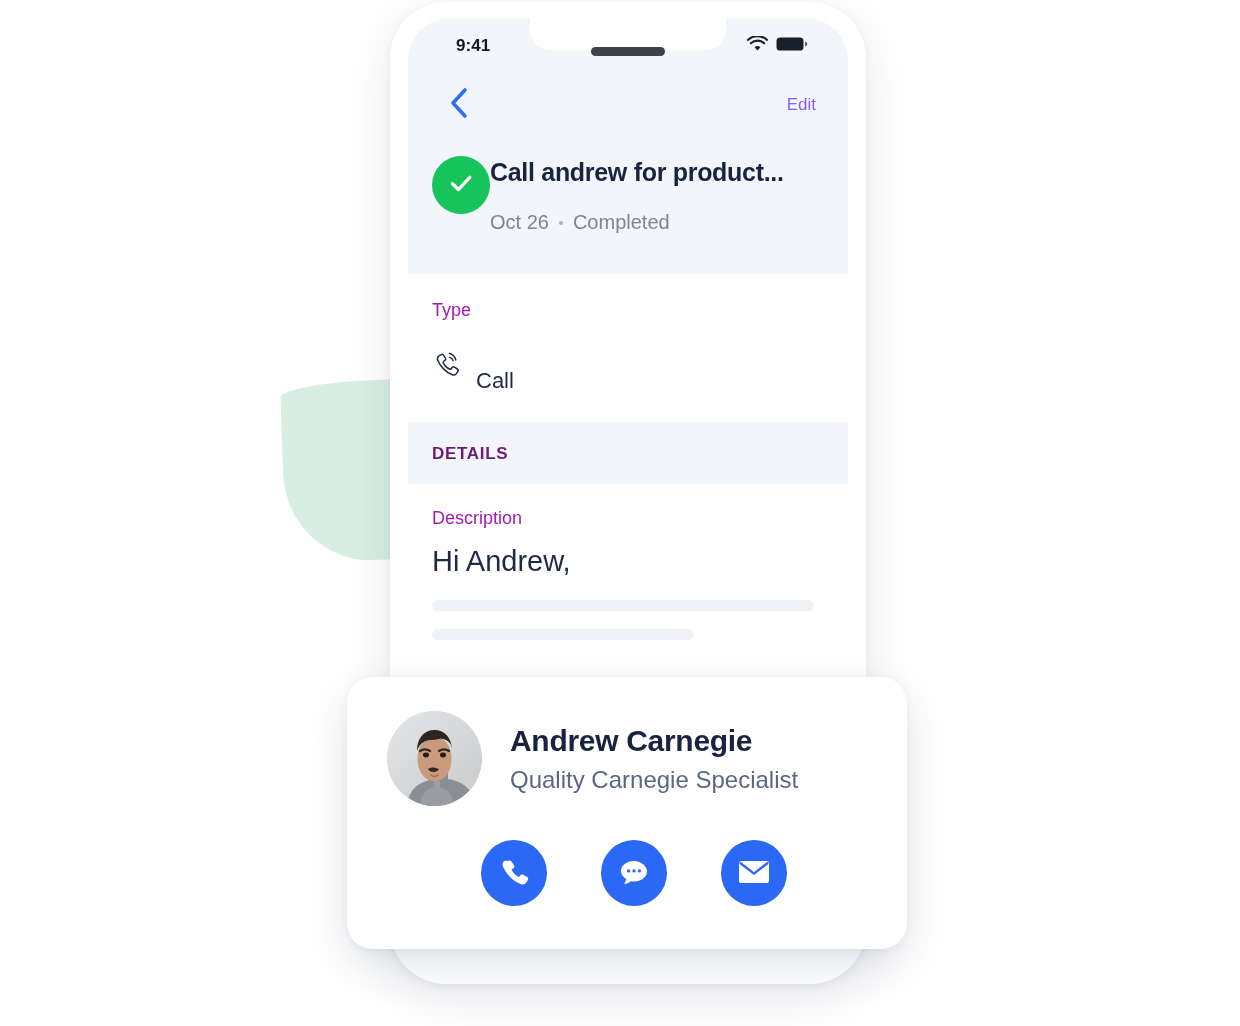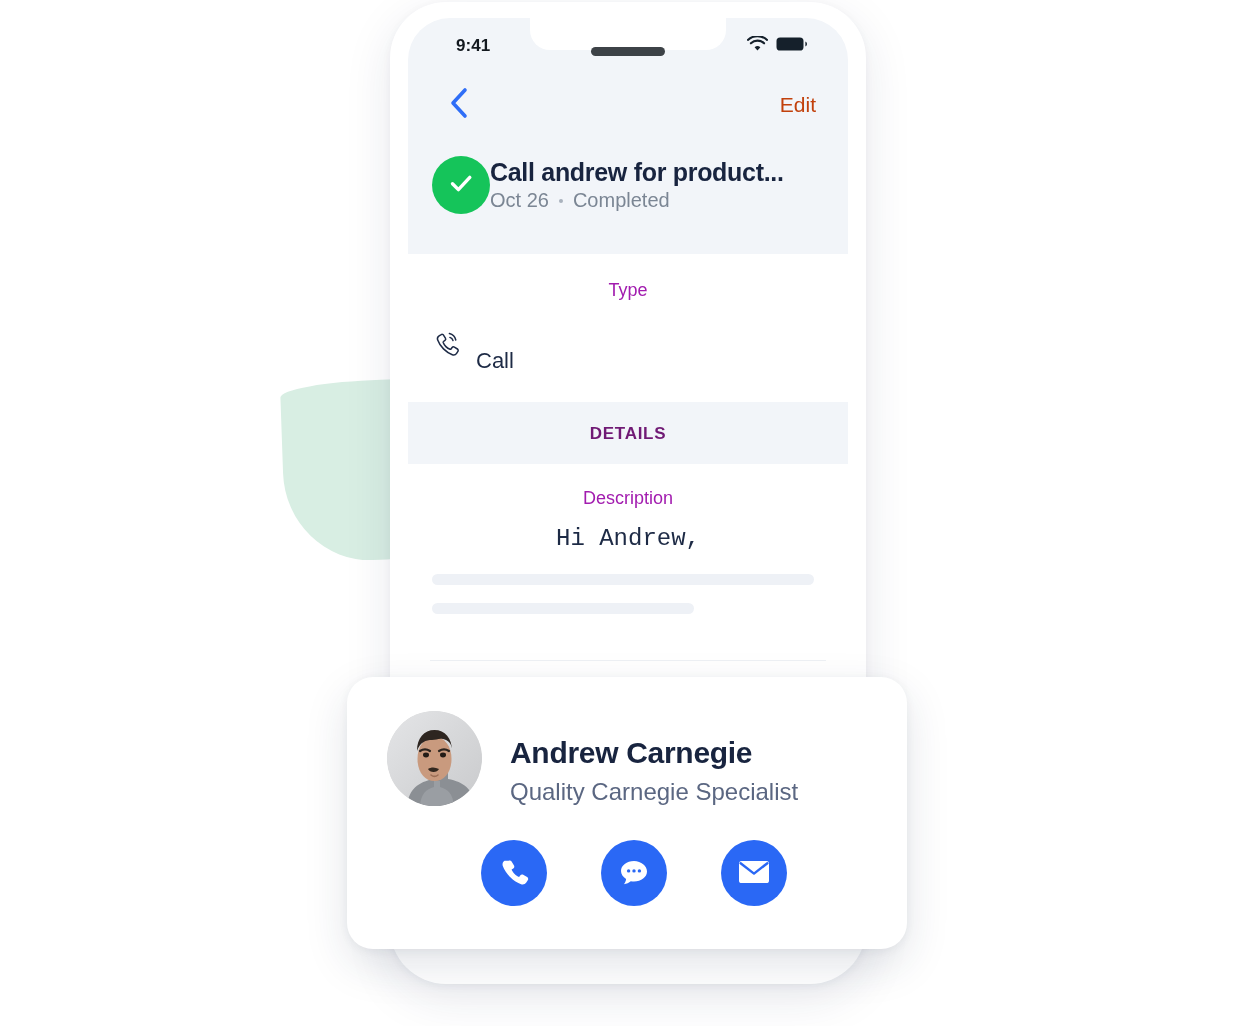--- a/index.html
+++ b/index.html
@@ -48,21 +48,20 @@
 
   .screen {
     position: absolute;
     left: 18px;
     top: 16px;
     width: 440px;
     height: 950px;
     background: #ffffff;
     border-radius: 42px;
     overflow: hidden;
-    text-align: center;
   }
 
   
   .statusbar {
     position: relative;
     height: 56px;
     background: #f2f5f9;
   }
   .notch {
     position: absolute;
@@ -124,22 +123,22 @@
     display: flex;
     align-items: center;
     justify-content: center;
     cursor: pointer;
   }
   .edit-btn {
     position: absolute;
     right: 32px;
     top: 50%;
     transform: translateY(-50%);
-    font-size: 21px;
-    color: #c2410c;
+    font-size: 17px;
+    color: #8b5cf6;
     cursor: pointer;
   }
 
   
   .task-header {
     background: #f2f5f9;
     padding: 16px 0 40px 0;
     display: flex;
     align-items: flex-start;
     padding-left: 24px;
@@ -159,21 +158,21 @@
   }
   .task-text { padding-top: 6px; min-width: 0; }
   .task-title {
     font-size: 25px;
     font-weight: bold;
     color: #18243f;
     letter-spacing: -0.3px;
     white-space: nowrap;
   }
   .task-meta {
-    margin-top: 2px;
+    margin-top: 24px;
     font-size: 20px;
     color: #7b8694;
     display: flex;
     align-items: center;
     gap: 10px;
   }
   .meta-dot {
     width: 4px; height: 4px;
     border-radius: 50%;
     background: #a9b2bd;
@@ -205,24 +204,23 @@
     background: #f2f5f9;
     padding: 22px 24px 20px 24px;
     font-size: 17px;
     font-weight: bold;
     letter-spacing: 0.7px;
     color: #701a75;
   }
 
   .desc-block { background:#ffffff; padding: 24px 24px 28px 24px; }
   .desc-text {
-    font-size: 24px;
+    font-size: 29px;
     color: #1d2a45;
     margin-bottom: 22px;
-    font-family: Liberation Mono, monospace;
   }
   .skeleton {
     height: 11px;
     border-radius: 6px;
     background: #eef1f6;
     margin-bottom: 18px;
   }
   .skeleton.w1 { width: 382px; }
   .skeleton.w2 { width: 262px; }
 
@@ -254,21 +252,21 @@
     height: 272px;
     background: #ffffff;
     border-radius: 26px;
     box-shadow: 0 16px 44px rgba(28, 44, 76, 0.13),
                 0 2px 10px rgba(28, 44, 76, 0.06);
     z-index: 5;
     padding: 34px 40px;
   }
   .contact-top {
     display: flex;
-    align-items: flex-end;
+    align-items: center;
     gap: 28px;
   }
   .avatar {
     flex: 0 0 auto;
     width: 95px;
     height: 95px;
     border-radius: 50%;
     overflow: hidden;
     background: #d8d9da;
   }

